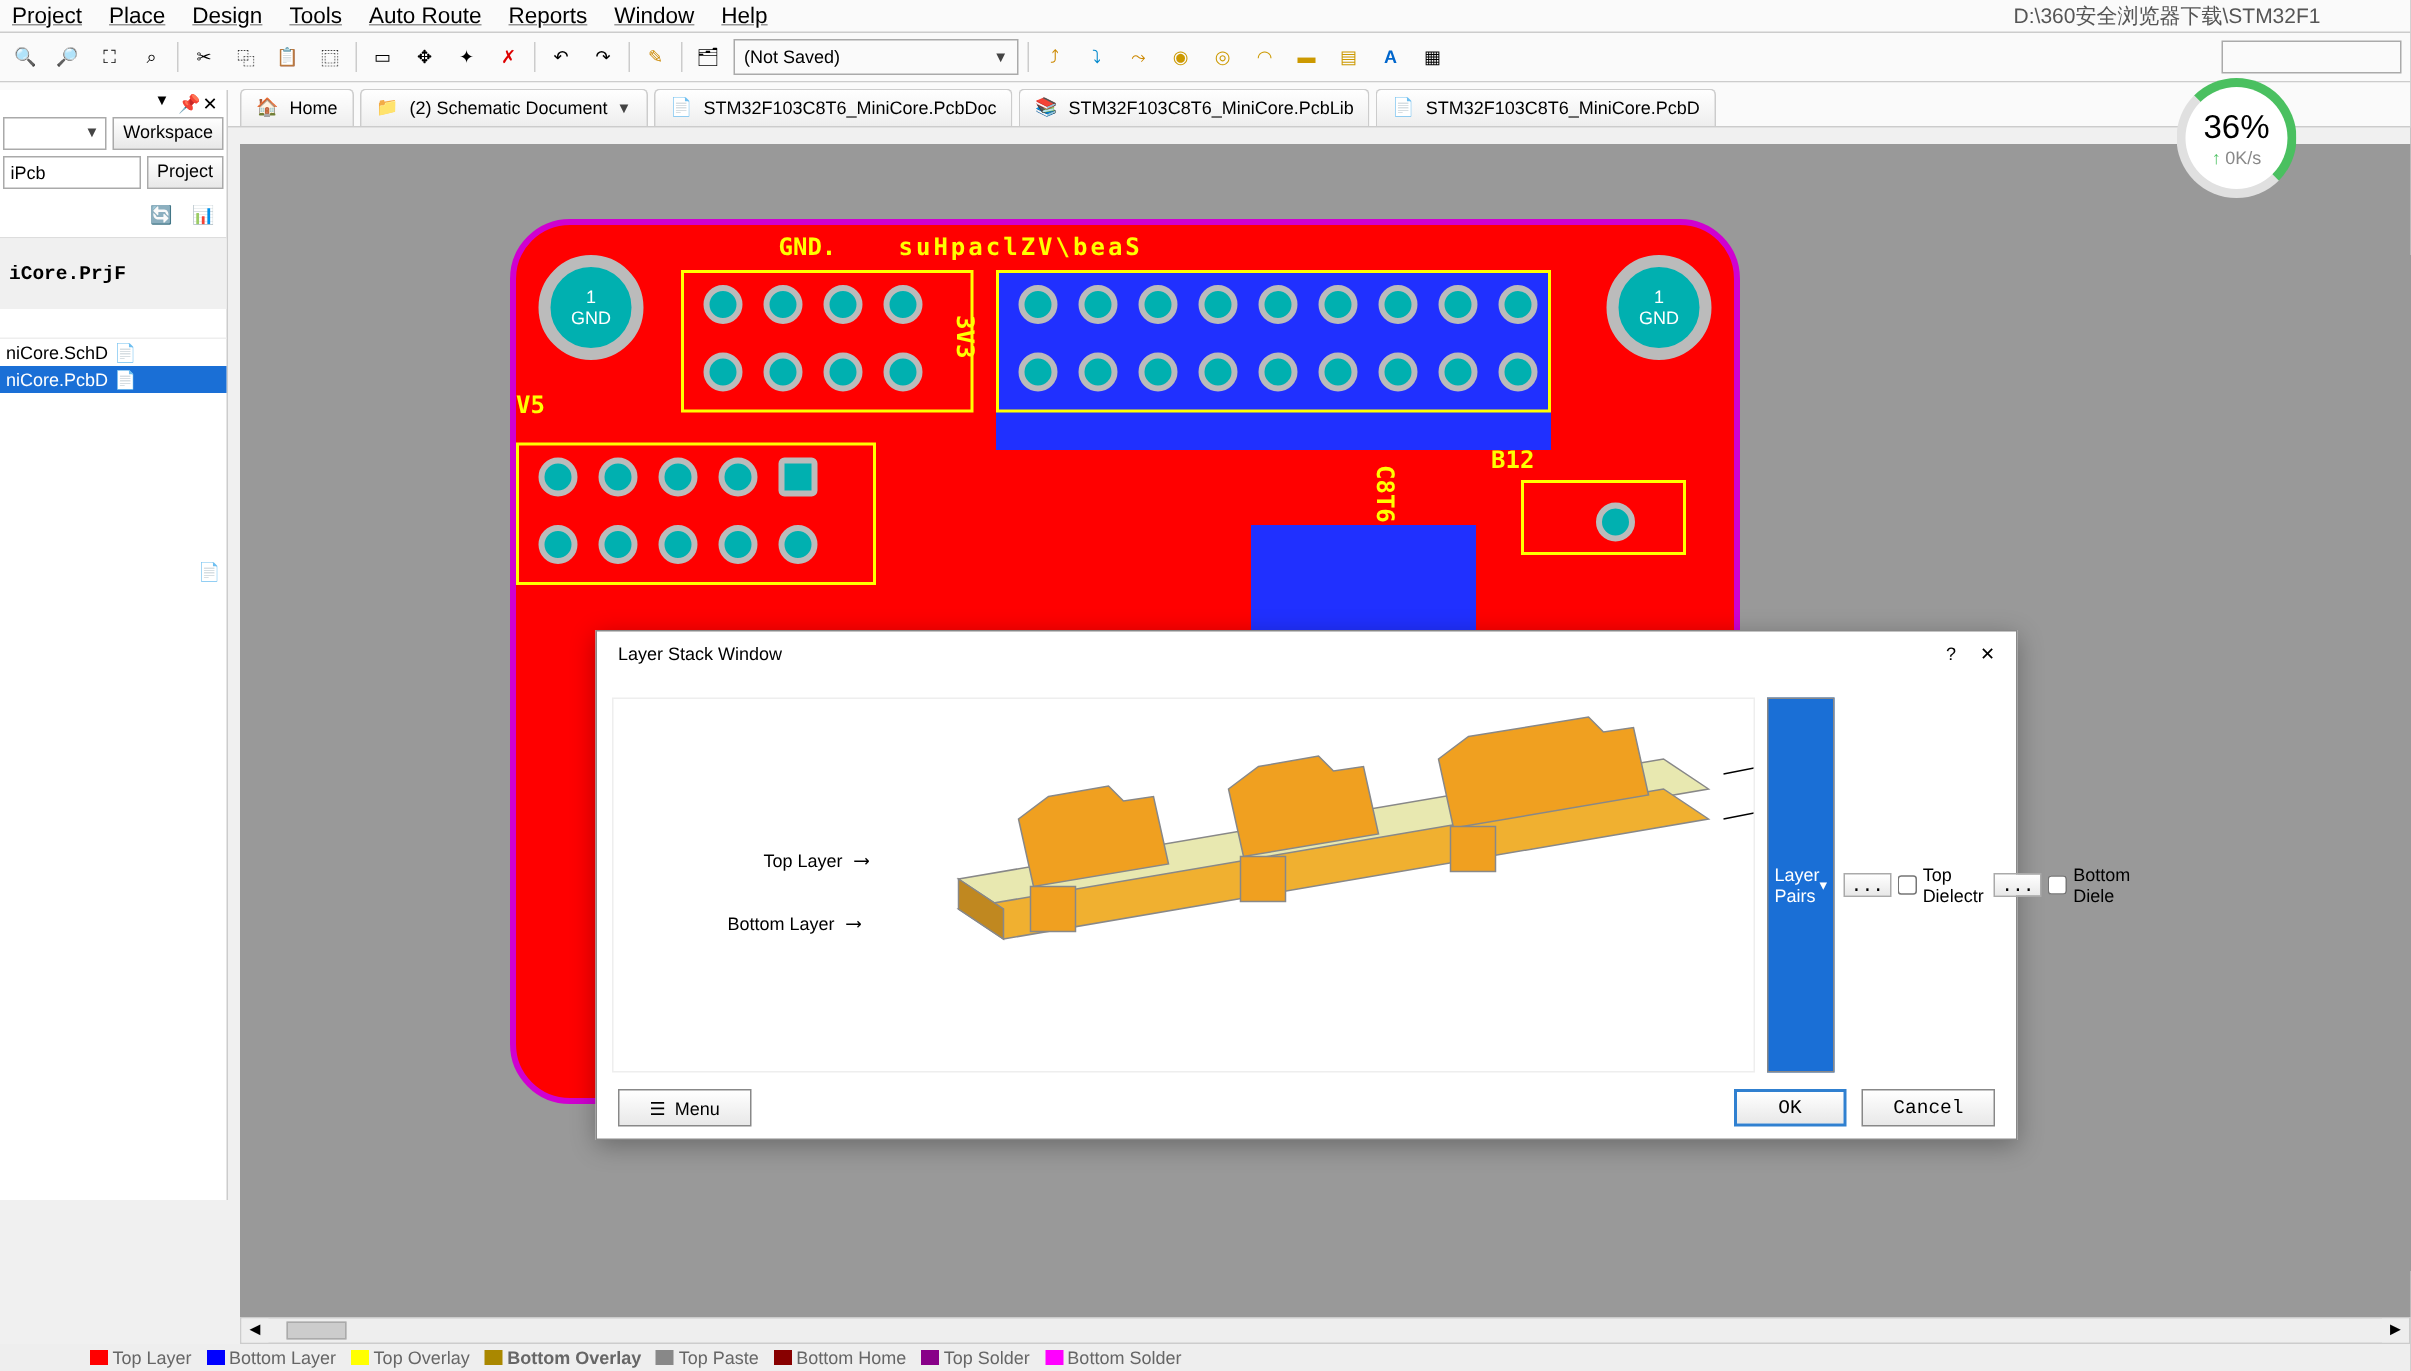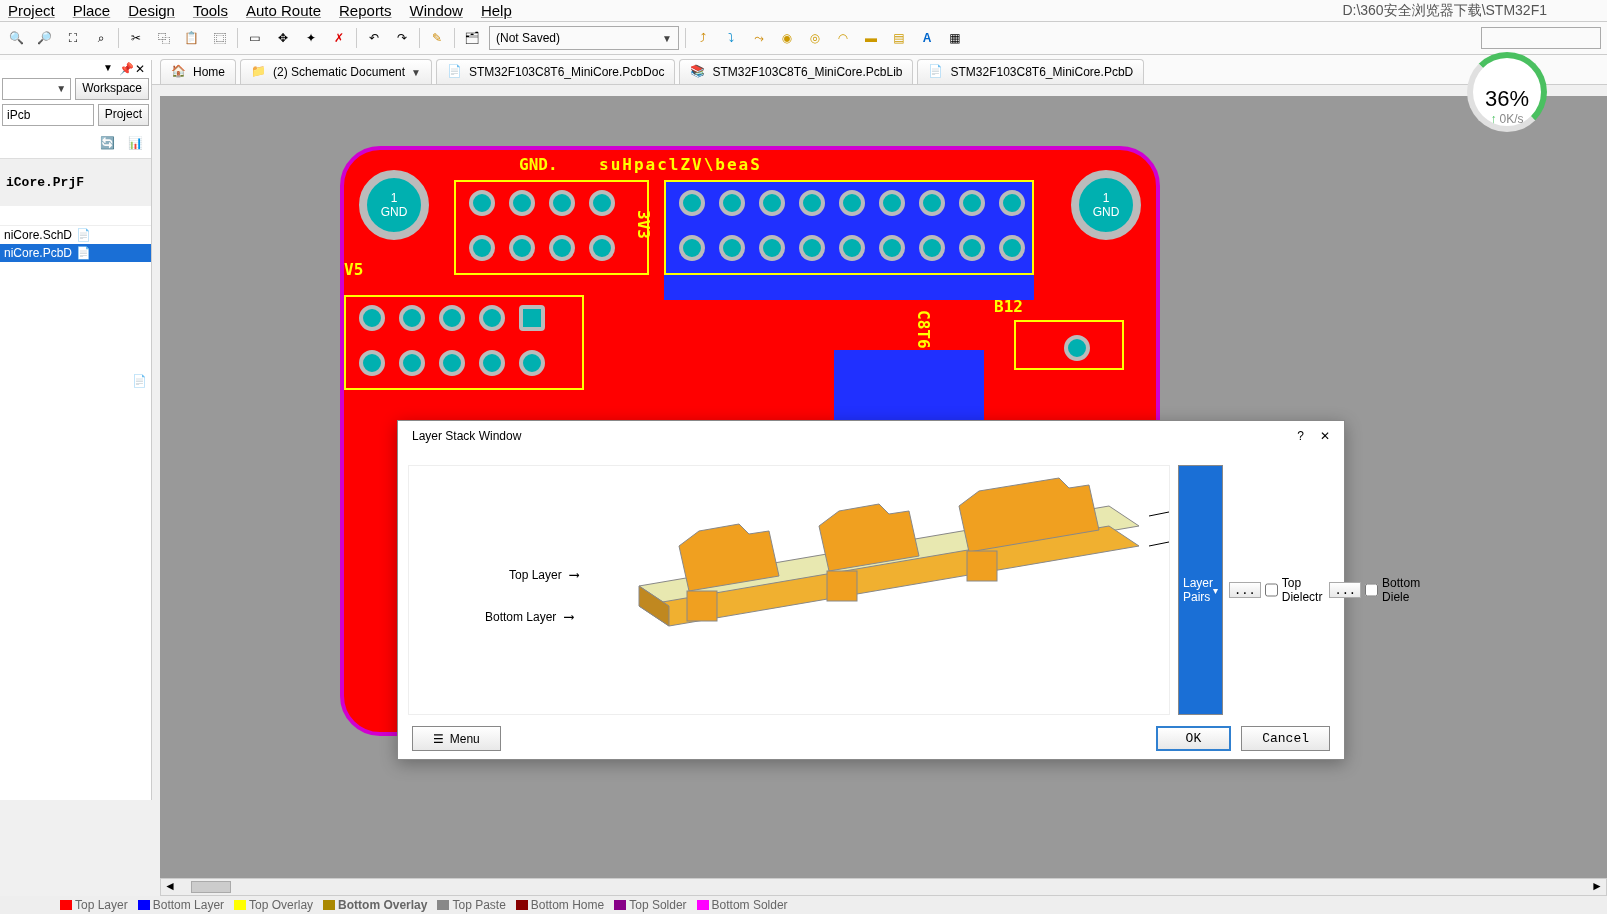--- a/index.html
+++ b/index.html
@@ -52,21 +52,21 @@
 .side-check input { width:14px; height:14px; }
 .btn-grid { display:grid; grid-template-columns:1fr 1fr; gap:4px; margin-top:10px; }
 .sbtn { border:1px solid #aaa; background: linear-gradient(#fff,#e4e4e4); padding:3px 2px; font-family:'Courier New',monospace; font-size:12px; text-align:center; white-space:nowrap; overflow:hidden; }
 .sbtn.full { grid-column:1 / 3; }
 .dlg-footer { position:absolute; bottom:8px; left:14px; right:14px; display:flex; justify-content:space-between; }
 .dlg-footer button { border:1px solid #888; background: linear-gradient(#fff,#e8e8e8); padding:4px 20px; font-family:'Courier New',monospace; font-size:13px; }
 .dlg-footer button.ok { border:2px solid #3080d0; padding:3px 28px; }
 .menu-btn { display:flex; align-items:center; gap:6px; }
 .layer-label { position:absolute; font-family:'Courier New',monospace; font-size:14px; }
 
-.gauge { position:absolute; right:60px; top:52px; width:80px; height:80px; border-radius:50%; background:#fff; border:6px solid #e0e0e0; border-top-color:#4ac060; border-right-color:#4ac060; display:flex; flex-direction:column; align-items:center; justify-content:flex-end; }
+.gauge { position:absolute; right:76px; top:52px; width:80px; height:80px; border-radius:50%; background:#fff; border:6px solid #e0e0e0; border-top-color:#4ac060; border-right-color:#4ac060; display:flex; flex-direction:column; align-items:center; justify-content:center; }
 .gauge .pct { font-size:22px; }
 .gauge .sub { font-size:11px; color:#888; }
 
 .status-tabs { position:absolute; left:0; bottom:0; right:0; height:18px; background:#eee; display:flex; gap:10px; padding:0 60px; overflow:hidden; font-size:11px; color:#666; }
 .status-tabs span { display:flex; align-items:center; gap:3px; }
 .swatch { width:12px; height:10px; display:inline-block; }
 
 .dropdown-icon { font-size:10px; color:#444; }
 </style>
 </head>

